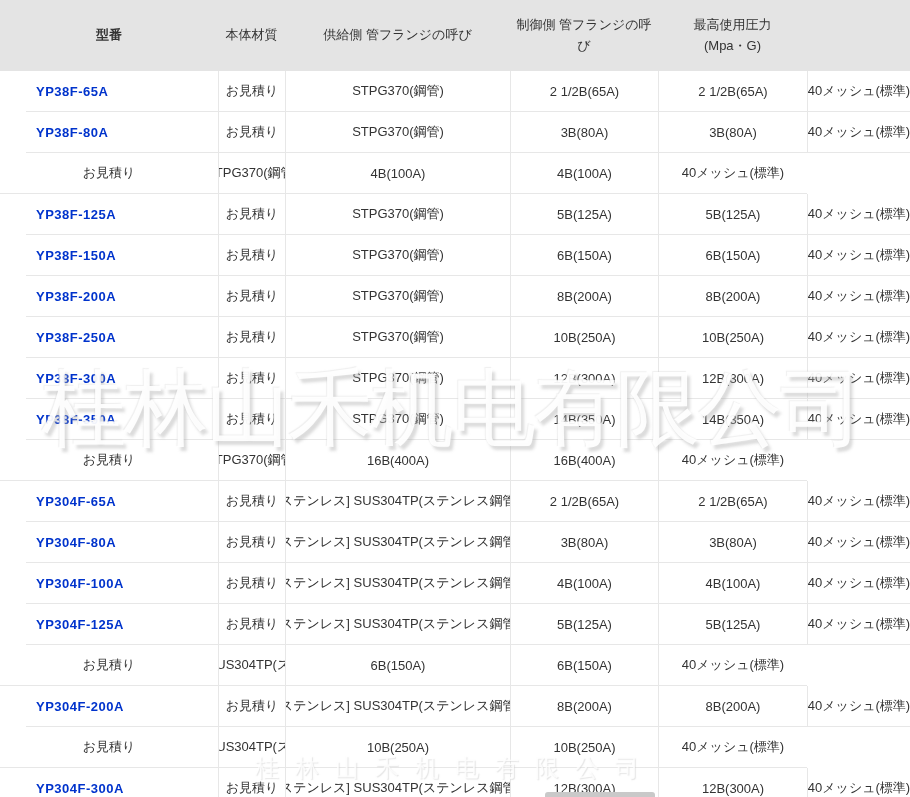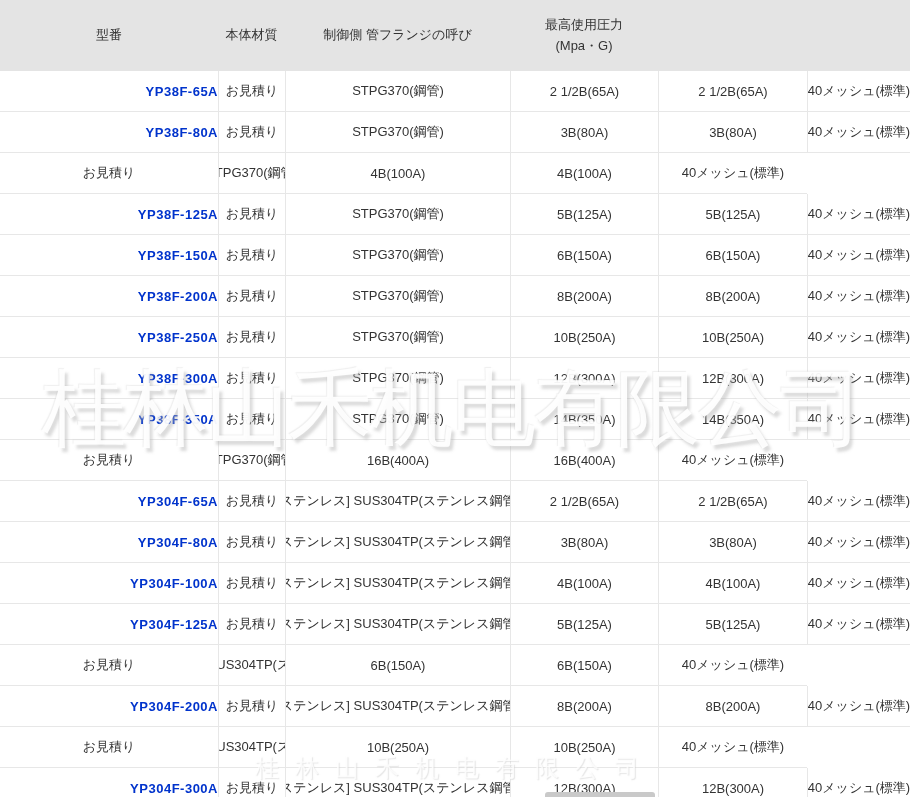--- a/index.html
+++ b/index.html
@@ -24,36 +24,37 @@
     height:71px;
   }
   .table-header .hcell {
     display:flex; flex-direction:column;
     align-items:center; justify-content:center;
     color:#333333;
     font-size:13px;
     line-height:1.55;
     text-align:center;
   }
-  .table-header .hcell .h-model { font-weight:normal; }
+  .table-header .hcell .h-model { font-weight:bold; }
 
   
   .trow { height:41px; }
   .trow .cell {
     display:flex; align-items:center; justify-content:center;
     border-bottom:1px solid #e7e7e7;
     color:#333333;
     font-size:13px;
     white-space:nowrap;
     overflow:hidden;
   }
   .trow .cell + .cell { border-left:1px solid #e7e7e7; }
   .trow .cell.model-cell {
-    justify-content:flex-end;
+    justify-content:flex-start;
     padding-left:10px;
+    margin-left:26px;
   }
   .model-link {
     color:#0033cc;
     font-weight:bold;
     letter-spacing:0.5px;
     cursor:pointer;
     text-decoration:none;
   }
 
   
@@ -99,20 +100,23 @@
 <div class="page">
 
   <div class="grid-row table-header">
     <div class="hcell">
       <span class="h-model">型番</span>
     </div>
     <div class="hcell">
       <span>本体材質</span>
     </div>
     <div class="hcell">
+      <span>供給側 管フランジの呼び</span>
+    </div>
+    <div class="hcell">
       <span>制御側 管フランジの呼び</span>
     </div>
     <div class="hcell">
       <span>最高使用圧力</span>
       <span>(Mpa・G)</span>
     </div>
   </div>
 
   <div>
     <div class="grid-row trow">

